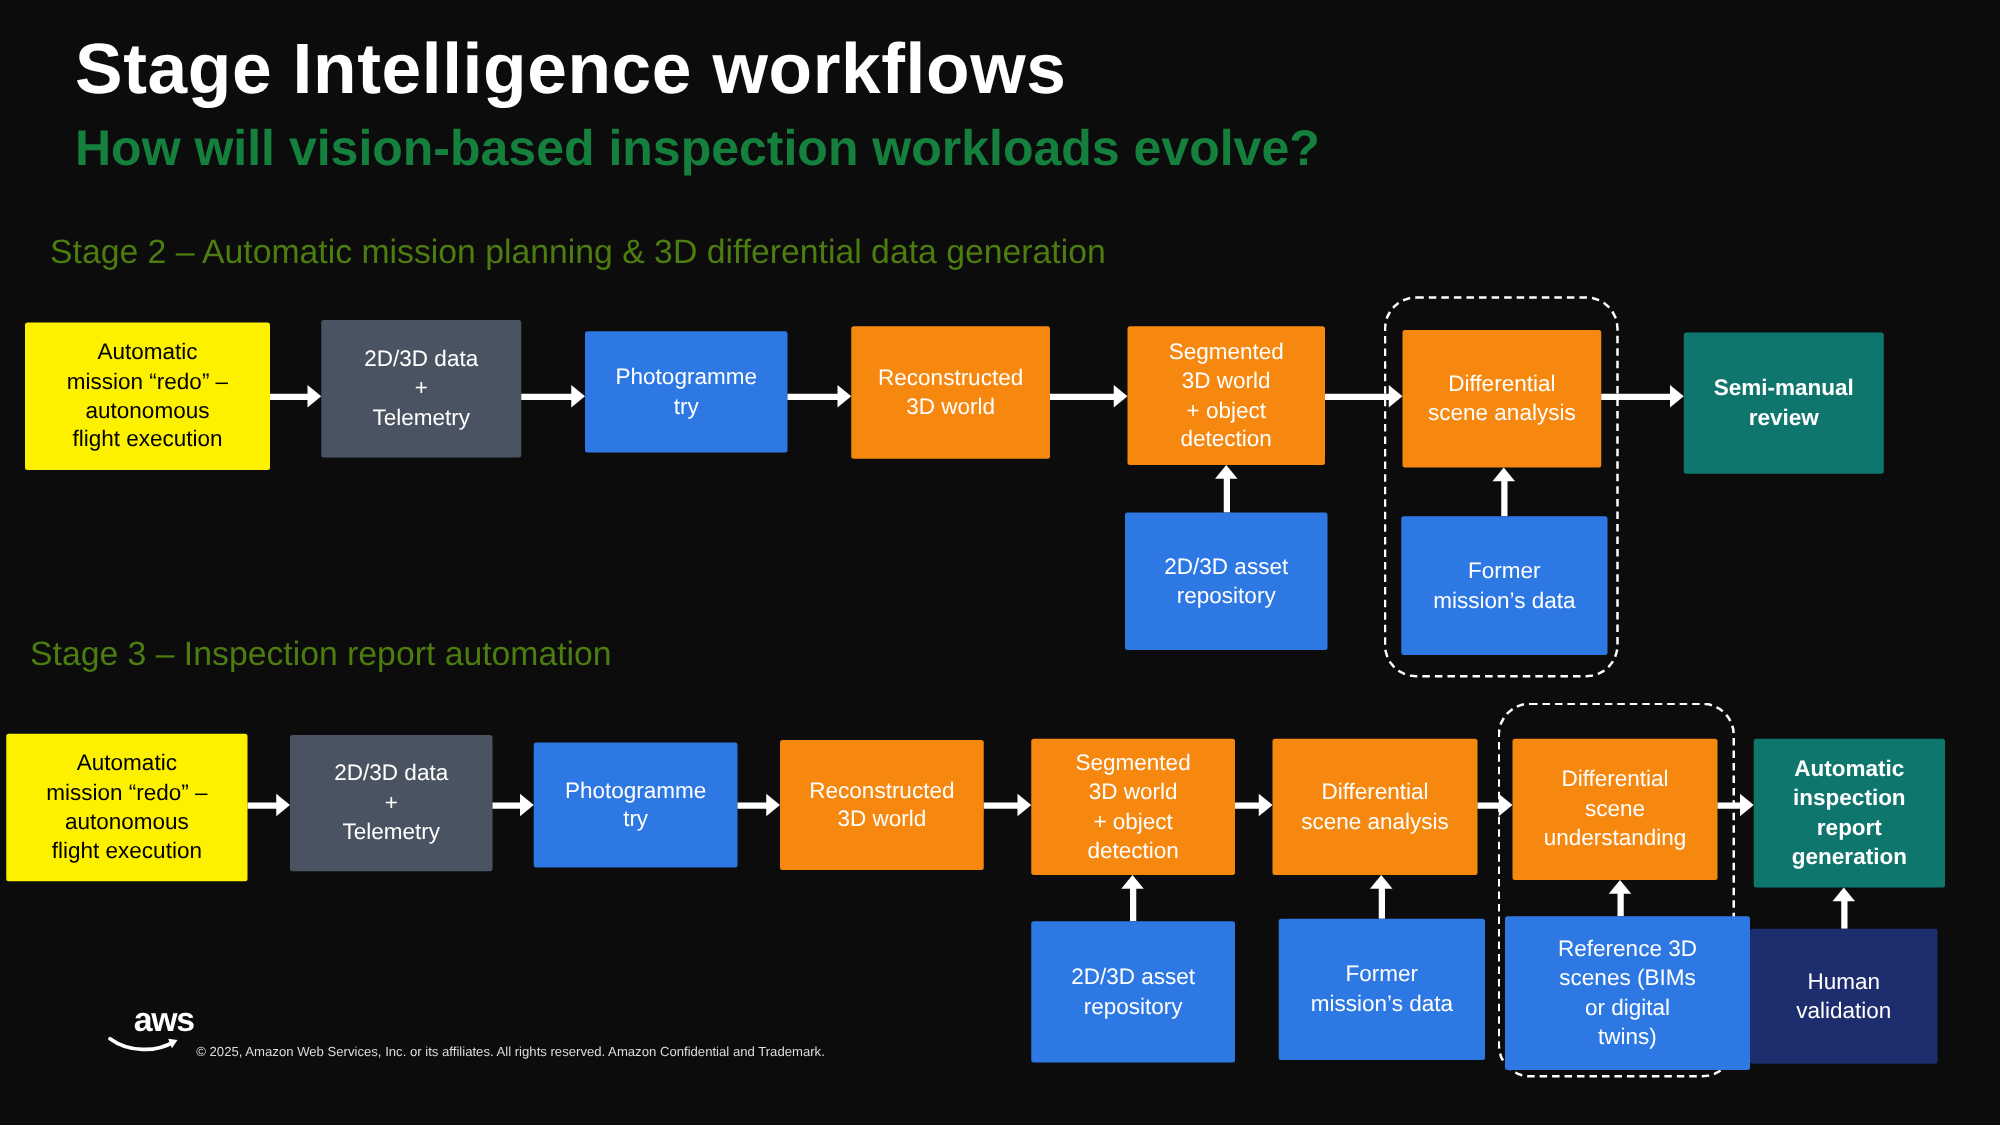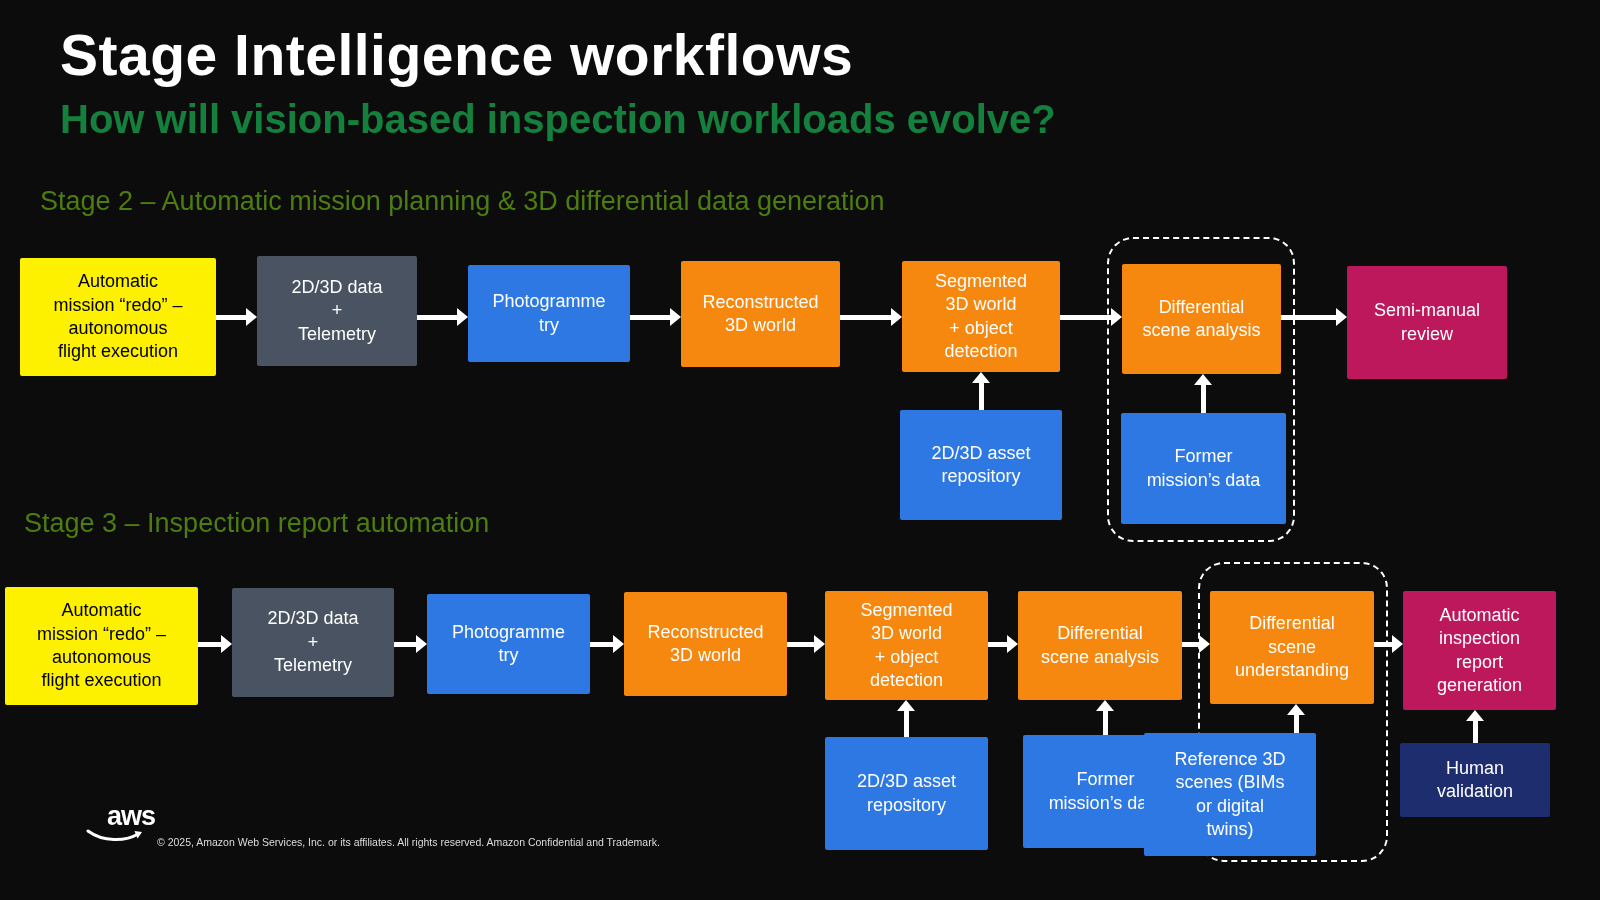--- a/index.html
+++ b/index.html
@@ -25,21 +25,21 @@
     position:absolute; border-radius:2px;
     display:flex; align-items:center; justify-content:center;
     text-align:center; color:#FFFFFF;
     font-size:18px; line-height:1.3; padding:6px 10px;
     white-space:pre-line;
   }
   .yellow { background:#FDF100; color:#000000; }
   .gray   { background:#4A5361; }
   .blue   { background:#2E78E4; }
   .orange { background:#F6870F; }
-  .green  { background:#be185d; }
+  .green  { background:#0f766e;font-weight:bold; }
   .navy   { background:#1D2D6E; }
   .dashed-group {
     position:absolute; border:2px dashed #FFFFFF; border-radius:26px;
   }
   .arrow-h, .arrow-v { position:absolute; }
   .arrow-h::before {
     content:""; position:absolute; left:0; right:9px; top:50%;
     margin-top:-2.5px; height:5px; background:#FFFFFF;
   }
   .arrow-h::after {
@@ -149,26 +149,26 @@
 report
 generation</div>
 
 <div class="arrow-v" style="left:895px;top:700px;width:22px;height:37px"></div>
 <div class="box blue" style="left:825px;top:737px;width:163px;height:113px">2D/3D asset
 repository</div>
 <div class="arrow-v" style="left:1094px;top:700px;width:22px;height:35px"></div>
 <div class="box blue" style="left:1023px;top:735px;width:165px;height:113px">Former
 mission’s data</div>
 <div class="arrow-v" style="left:1285px;top:704px;width:22px;height:29px"></div>
-<div class="box blue" style="left:1144px;top:733px;width:172px;height:123px">Reference 3D
+<div class="box blue" style="left:1204px;top:733px;width:196px;height:123px">Reference 3D
 scenes (BIMs
 or digital
 twins)</div>
 <div class="arrow-v" style="left:1464px;top:710px;width:22px;height:33px"></div>
-<div class="box navy" style="left:1400px;top:743px;width:150px;height:74px">Human
+<div class="box navy" style="left:1400px;top:743px;width:150px;height:108px">Human
 validation</div>
 
 <div class="aws-logo" style="left:75px;top:803px">
   <div class="aws-word">aws</div>
   <svg class="aws-smile" width="58" height="16" viewBox="0 0 58 16">
     <path d="M2 2 C 17 13, 39 13, 53 4.5" fill="none" stroke="#FFFFFF" stroke-width="3" stroke-linecap="round"></path>
     <path d="M48.5 2 L56 3 L51.5 9.5 Z" fill="#FFFFFF"></path>
   </svg>
 </div>
 <div class="copyright" style="left:157px;top:836px">© 2025, Amazon Web Services, Inc. or its affiliates. All rights reserved. Amazon Confidential and Trademark.</div>

